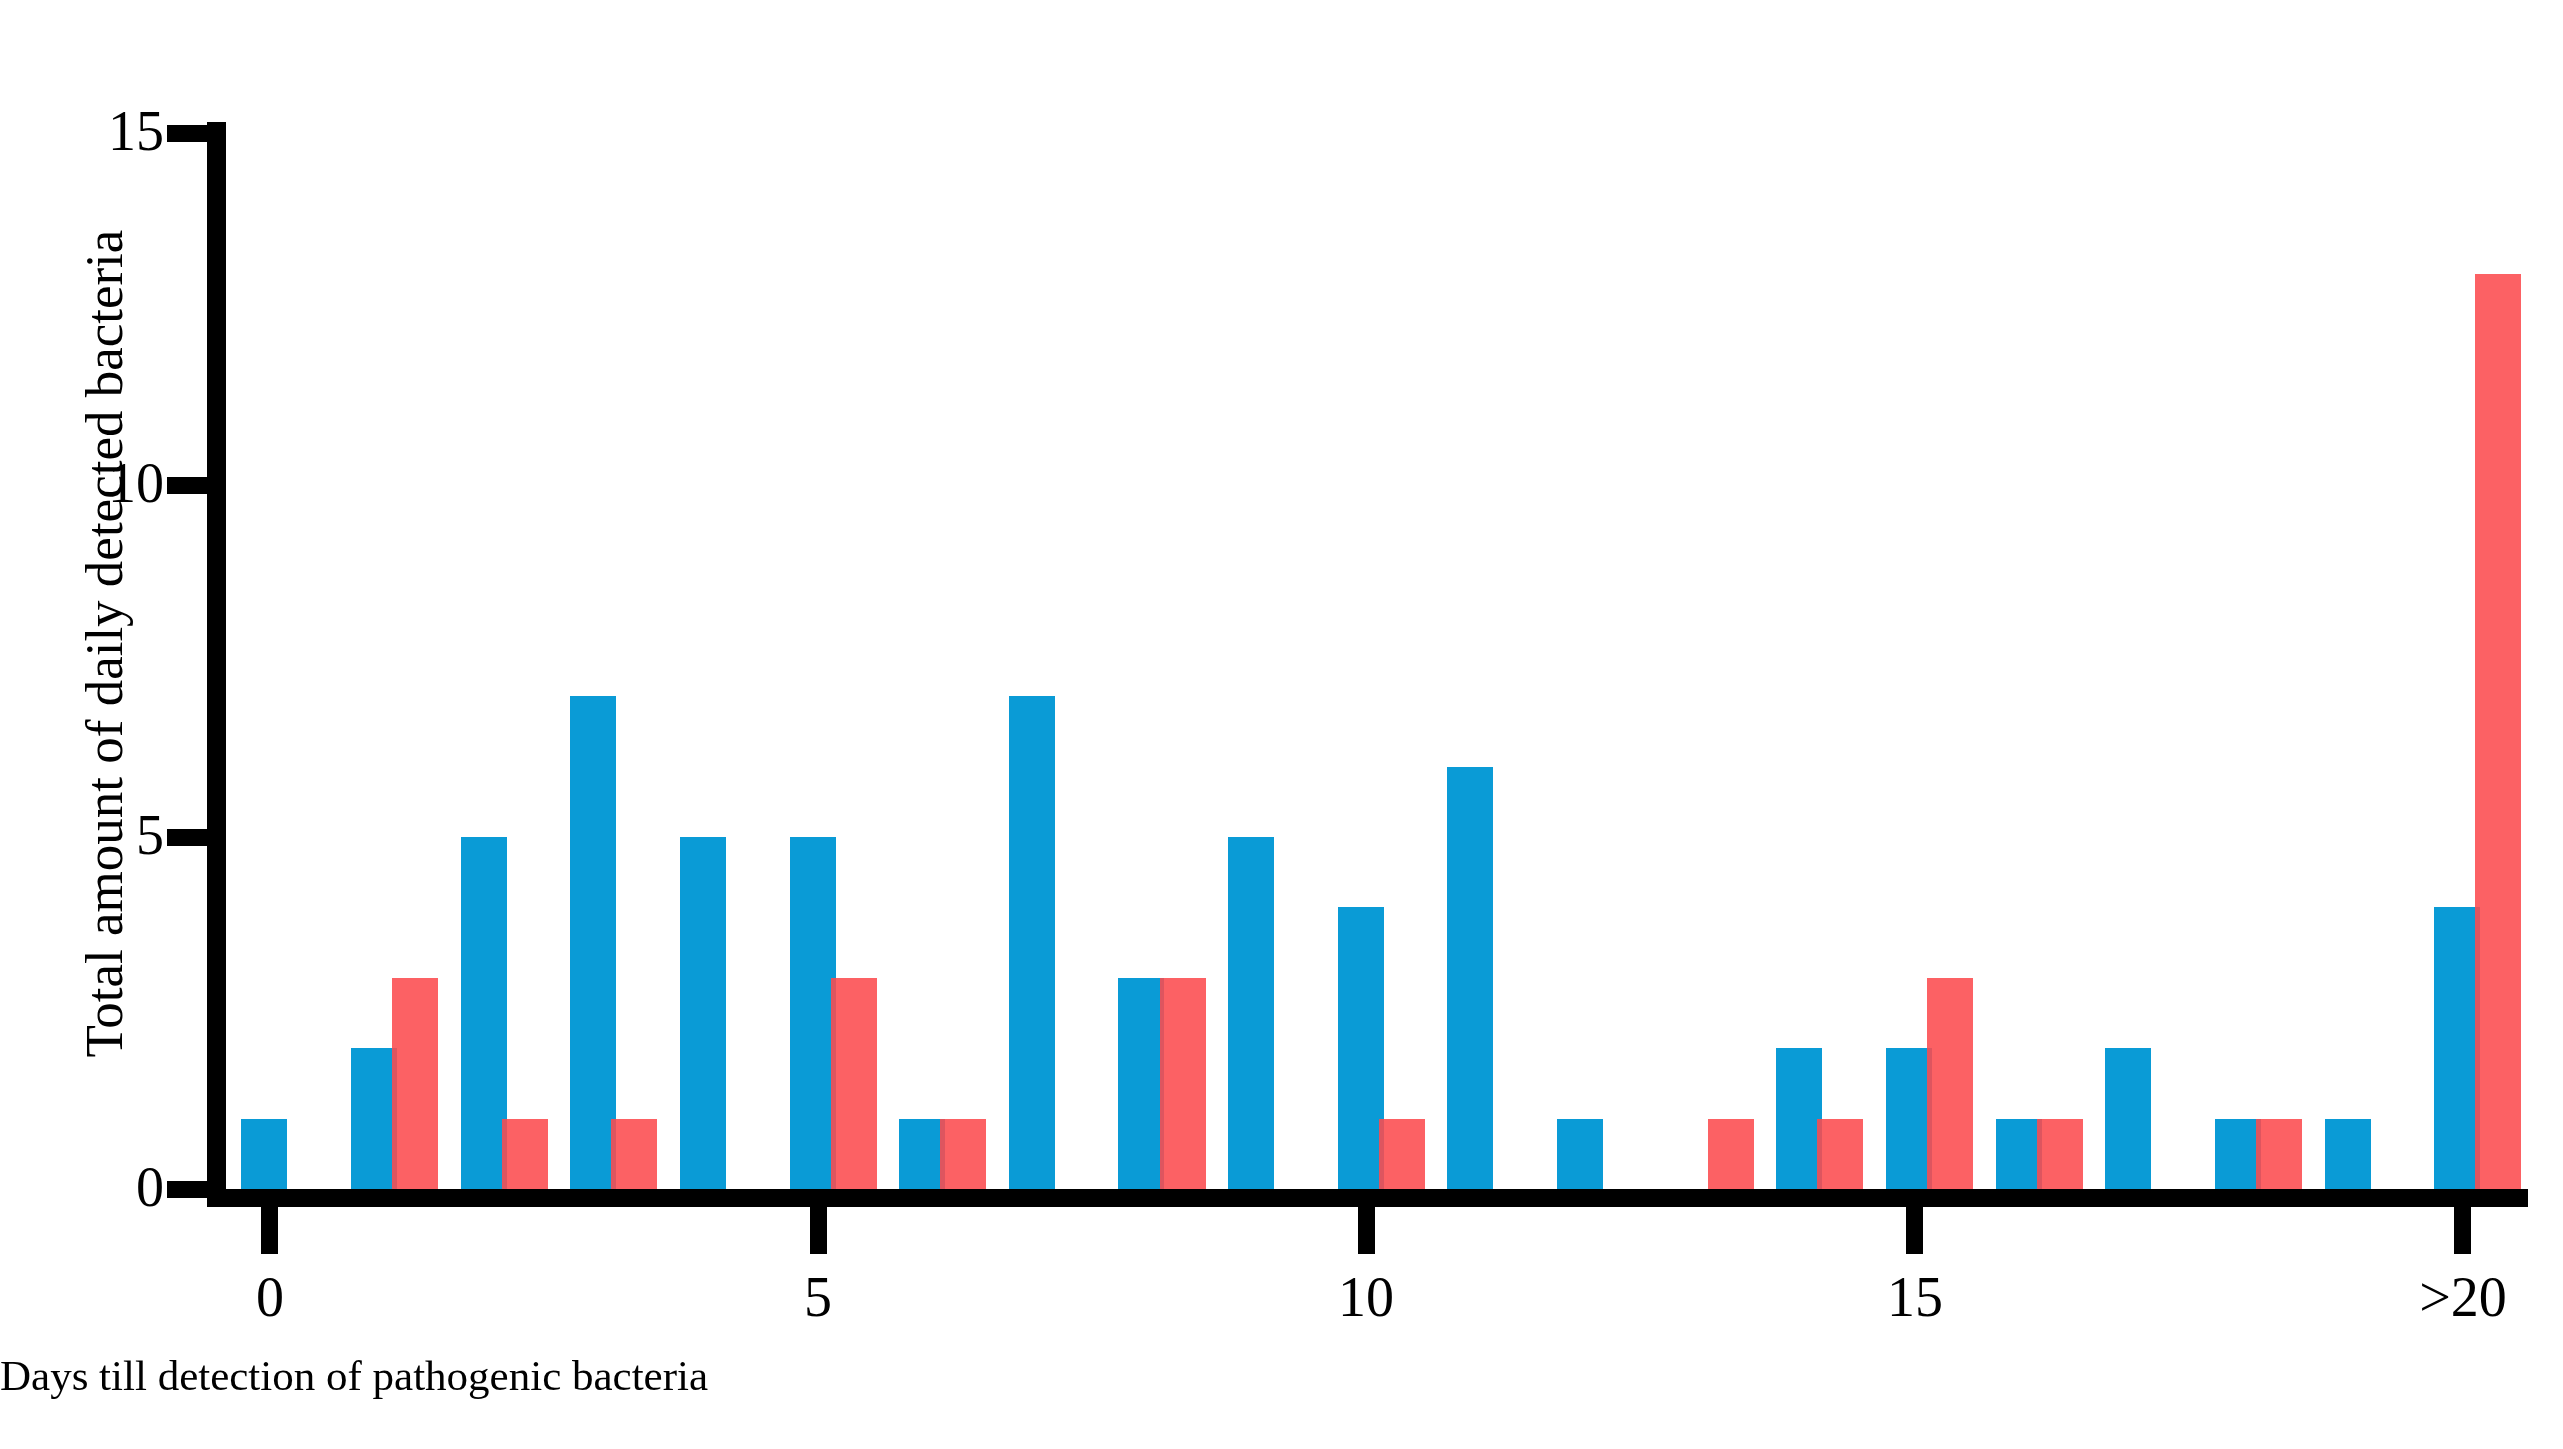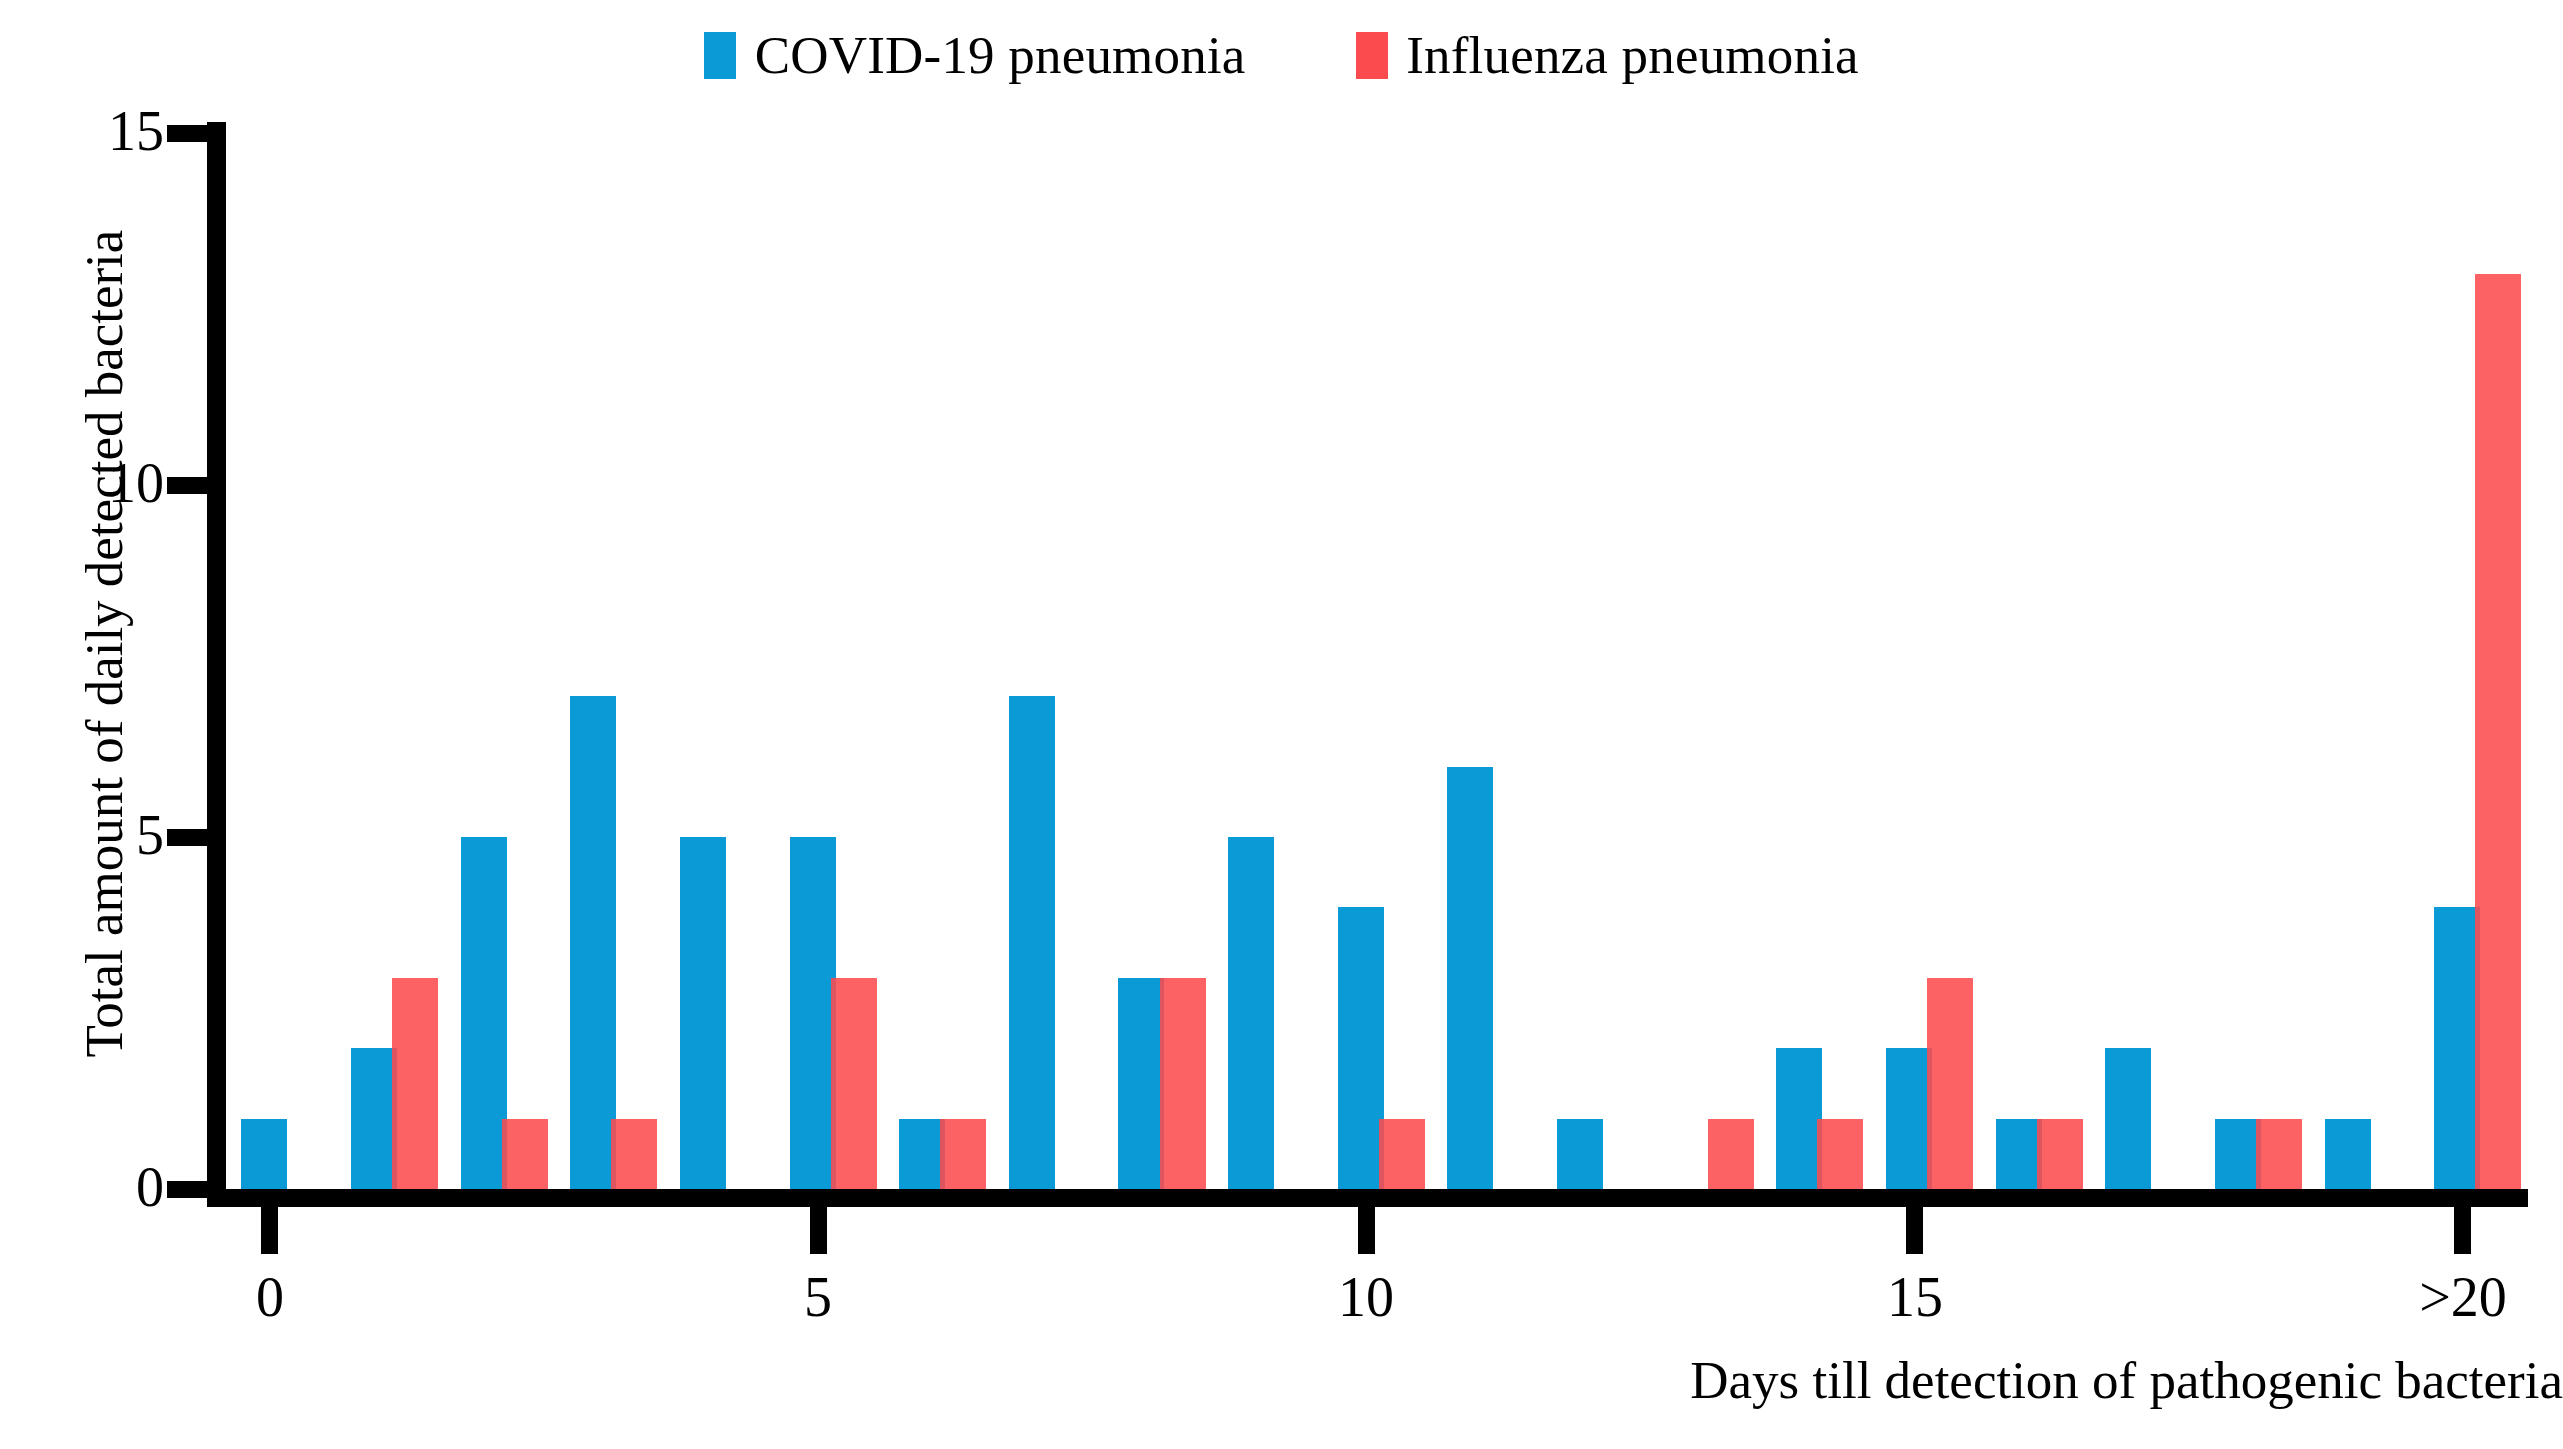--- a/index.html
+++ b/index.html
@@ -124,48 +124,38 @@
     line-height: 1;
     transform: rotate(-90deg);
     transform-origin: center center;
     white-space: nowrap;
   }
   #x-axis-title {
     position: absolute;
     left: 0;
     top: 1354px;
     width: 2563px;
-    text-align: right;
-    font-size: 53px;
+    text-align: left;
+    font-size: 43px;
     line-height: 1;
   }
 
   
   .bar {
     position: absolute;
     bottom: 0;
   }
   .bar-covid { background: #0A9BD6; }
   .bar-flu   { background: #FC4B4E; }
 </style>
 </head>
 <body>
 
 <div id="figure">
 
-  <div id="legend">
-    <div class="legend-entry">
-      <span class="legend-swatch" style="background: rgb(10, 155, 214);"></span>
-      <span class="legend-label">COVID-19 pneumonia</span>
-    </div>
-    <div class="legend-entry">
-      <span class="legend-swatch" style="background: rgb(252, 75, 78);"></span>
-      <span class="legend-label">Influenza pneumonia</span>
-    </div>
-  </div>
 
   <div id="y-spine"></div>
   <div id="x-spine"></div>
 
   <div id="y-ticks-layer">
       <div class="y-tick" style="top: 1181px;"></div>
       <div class="y-tick-label" style="top: 1159px;">0</div>
       <div class="y-tick" style="top: 829px;"></div>
       <div class="y-tick-label" style="top: 807px;">5</div>
       <div class="y-tick" style="top: 477px;"></div>

